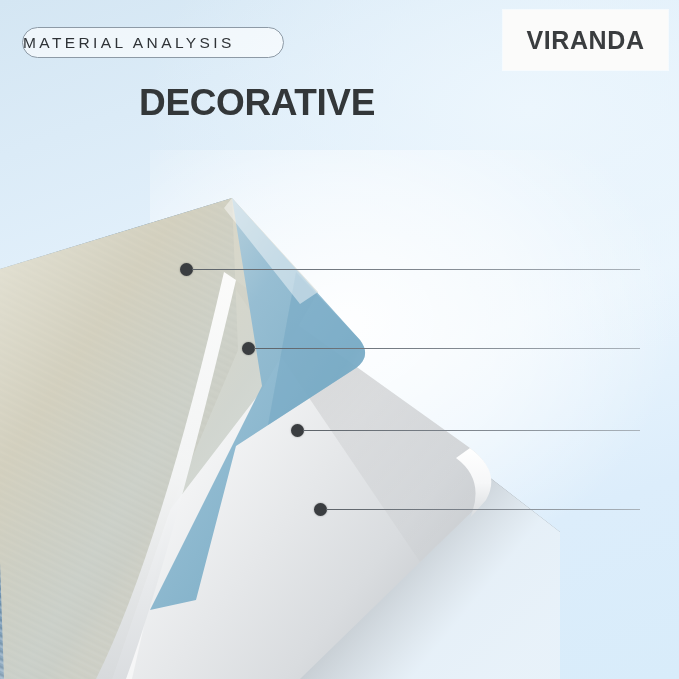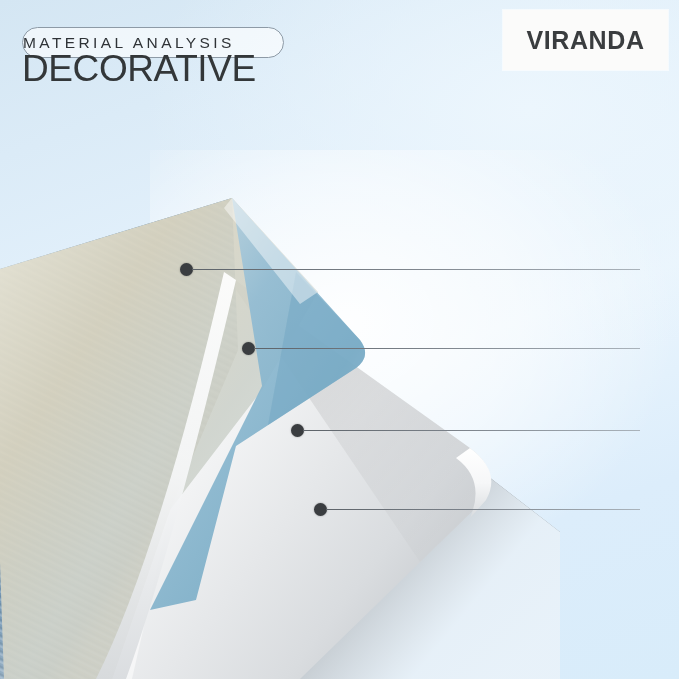--- a/index.html
+++ b/index.html
@@ -31,23 +31,24 @@
     background:rgba(255,255,255,.62);
     display:flex;align-items:center;justify-content:flex-start;
     box-sizing:border-box;
   }
   .badge-text{
     font-size:15.5px;letter-spacing:3.4px;color:#2f3337;
     font-weight:400;white-space:nowrap;
   }
 
   .headline{
-    position:absolute;left:22px;top:48px;width:470px;
-    color:#333739;font-weight:normal;font-size:37px;line-height:41px;
+    position:absolute;left:22px;top:82px;width:470px;
+    color:#333739;font-weight:bold;font-size:37px;line-height:41px;
     letter-spacing:-.4px;
+    text-align:center;
   }
   .headline div{white-space:nowrap;}
 
   .logo-box{
     position:absolute;left:503px;top:10px;width:165px;height:60px;
     background:#fbfbfa;
     display:flex;align-items:center;justify-content:center;
     box-shadow:0 0 0 1px rgba(255,255,255,.6);
   }
   .logo-text{

